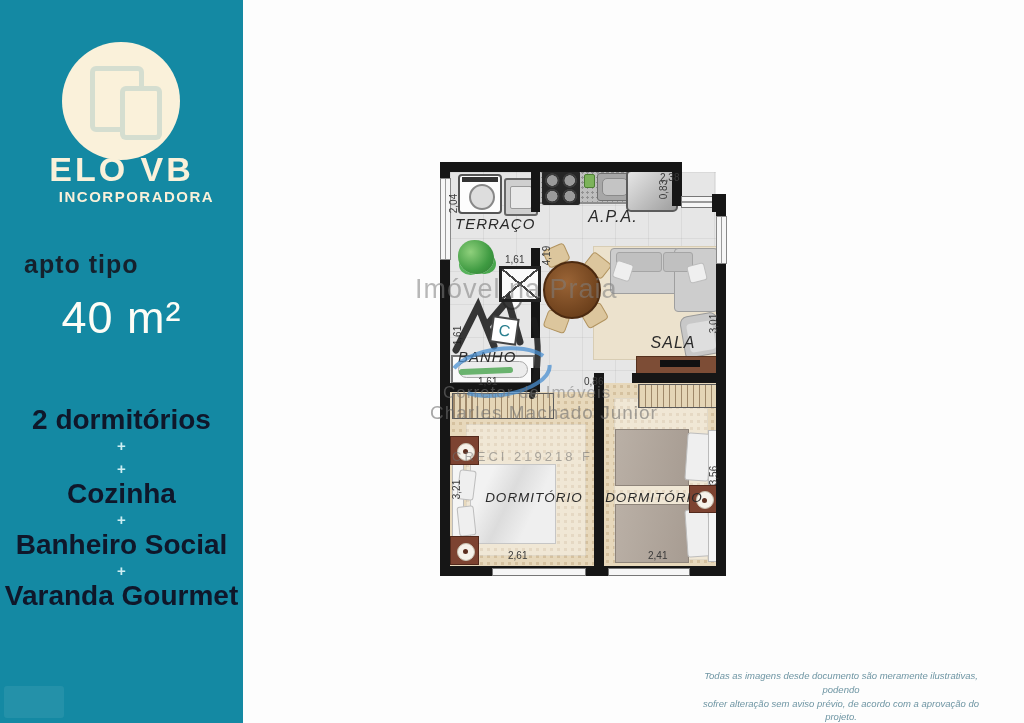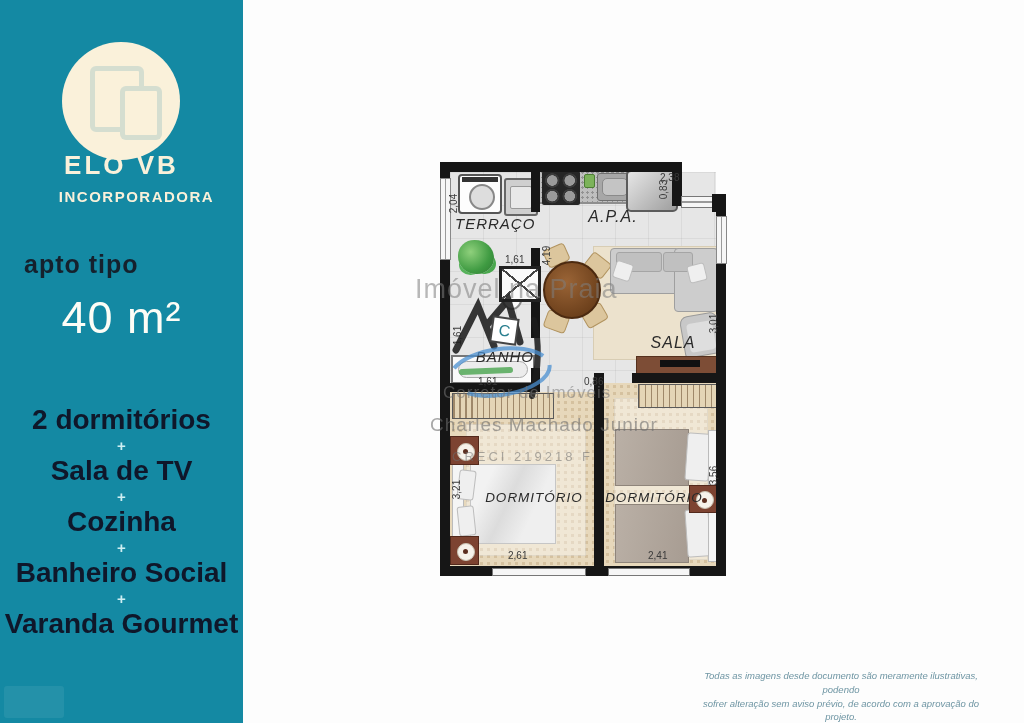--- a/index.html
+++ b/index.html
@@ -5,21 +5,21 @@
   html,body{margin:0;padding:0;background:#fff;}
   #stage{position:relative;width:1024px;height:723px;background:#fdfdfd;overflow:hidden;
          font-family:"Liberation Sans",sans-serif;}
   .abs{position:absolute;}
 
   
   #sidebar{left:0;top:0;width:243px;height:723px;background:#1489a3;}
   .logo-circle{left:62px;top:42px;width:118px;height:118px;border-radius:50%;background:#faf1da;}
   .logo-bldg1{left:28px;top:24px;width:44px;height:56px;border:5px solid rgba(130,180,185,.30);border-radius:6px;}
   .logo-bldg2{left:58px;top:44px;width:32px;height:44px;border:5px solid rgba(130,180,185,.30);border-radius:6px;background:#faf1da;}
-  .brand{left:0;top:150px;width:243px;text-align:center;color:#faf1da;font-size:26px;font-weight:bold;letter-spacing:3px;}
+  .brand{left:0;top:150px;width:243px;text-align:center;color:#faf1da;font-size:34px;font-weight:bold;letter-spacing:3px;}
   .brand-sub{left:0;top:188px;width:273px;text-align:center;color:#faf1da;font-size:15px;font-weight:bold;letter-spacing:1.5px;}
   .apto-tipo{left:24px;top:250px;color:#15212d;font-size:25px;font-weight:bold;letter-spacing:1px;}
   .area{left:0;top:292px;width:243px;text-align:center;color:#fdfdf6;font-size:45px;font-weight:500;letter-spacing:1px;}
   .finals{left:0;top:362px;width:243px;text-align:center;color:#f4fbfc;font-size:21px;font-weight:bold;letter-spacing:.5px;}
   #features{left:0;top:406px;width:243px;display:flex;flex-direction:column;align-items:center;}
   #features .feat{color:#0f172a;font-size:28px;font-weight:bold;line-height:28px;}
   #features .plus{color:#cdeef2;font-size:15px;font-weight:bold;line-height:23px;}
   .corner-wm{left:4px;top:686px;width:60px;height:32px;background:rgba(255,255,255,.07);border-radius:3px;}
 
   
@@ -77,21 +77,21 @@
   .blanket-g{background:linear-gradient(100deg,#bab0a6,#a79c92);border:1px solid #8f857b;}
   .headboard{background:#f5f5f5;border:1px solid #bbb;}
   .tub{background:#fafafa;border:2px solid #777;}
   .tub::after{content:"";position:absolute;left:5px;top:4px;right:5px;bottom:4px;background:#ececec;border:1px solid #aaa;border-radius:9px;}
   .toilet{background:#fbfbfb;border:2px solid #888;border-radius:45% 45% 50% 50%;}
   .toilet::before{content:"";position:absolute;left:-2px;top:-8px;width:22px;height:8px;background:#e8e8e8;border:1px solid #888;}
 
   
   .wm-title{color:rgba(125,125,125,.55);font-size:27px;letter-spacing:1px;white-space:nowrap;}
   .wm-role{color:rgba(120,120,120,.55);font-size:17px;letter-spacing:1px;white-space:nowrap;}
-  .wm-name{color:rgba(110,110,110,.6);font-size:19px;letter-spacing:1px;white-space:nowrap;margin-top:12px;}
+  .wm-name{color:rgba(110,110,110,.6);font-size:19px;letter-spacing:1px;white-space:nowrap;}
   .wm-creci{color:rgba(110,110,110,.55);font-size:13px;letter-spacing:3px;white-space:nowrap;margin-top:28px;}
   .disclaimer{right:28px;top:669px;width:310px;text-align:center;color:#6e95a3;
       font-size:9.5px;font-style:italic;line-height:1.45;}
 </style>
 </head>
 <body>
 
 <div id="stage">
 
   <div id="sidebar" class="abs">
@@ -99,21 +99,20 @@
       <div class="abs logo-bldg1"></div>
       <div class="abs logo-bldg2"></div>
     </div>
     <div class="abs brand">ELO VB</div>
     <div class="abs brand-sub">INCORPORADORA</div>
     <div class="abs apto-tipo">apto tipo</div>
     <div class="abs area">40 m²</div>
     <div id="features" class="abs">
       <div class="feat">2 dormitórios</div>
       <div class="plus">+</div>
-      <div class="feat">Sala de TV</div>
       <div class="plus">+</div>
       <div class="feat">Cozinha</div>
       <div class="plus">+</div>
       <div class="feat">Banheiro Social</div>
       <div class="plus">+</div>
       <div class="feat">Varanda Gourmet</div>
     </div>
     <div class="abs corner-wm"></div>
   </div>
 
@@ -193,21 +192,21 @@
     <div class="abs wall" style="left:531px;top:368px;width:9px;height:24px;"></div>
     <div class="abs wall" style="left:440px;top:383px;width:100px;height:9px;"></div>
     <div class="abs shaft" style="left:499px;top:266px;width:36px;height:30px;"></div>
     <div class="abs wall" style="left:632px;top:373px;width:94px;height:10px;"></div>
     <div class="abs wall" style="left:594px;top:373px;width:10px;height:203px;"></div>
     <div class="abs win" style="left:492px;top:568px;width:92px;height:6px;"></div>
     <div class="abs win" style="left:608px;top:568px;width:80px;height:6px;"></div>
 
     <div class="abs room-label" style="left:455px;top:215px;width:80px;text-align:center;">TERRAÇO</div>
     <div class="abs room-label" style="left:578px;top:208px;width:70px;text-align:center;font-size:16px;">A.P.A.</div>
-    <div class="abs room-label" style="left:458px;top:348px;width:76px;text-align:right;">BANHO</div>
+    <div class="abs room-label" style="left:458px;top:348px;width:76px;text-align:left;">BANHO</div>
     <div class="abs room-label" style="left:648px;top:334px;width:50px;text-align:center;font-size:16px;">SALA</div>
     <div class="abs room-label" style="left:478px;top:490px;width:112px;text-align:center;font-size:13.5px;">DORMITÓRIO</div>
     <div class="abs room-label" style="left:600px;top:490px;width:108px;text-align:center;font-size:13.5px;">DORMITÓRIO</div>
 
     <div class="abs dim dim-v" style="left:438px;top:198px;width:30px;text-align:center;">2,04</div>
     <div class="abs dim" style="left:505px;top:254px;">1,61</div>
     <div class="abs dim dim-v" style="left:531px;top:250px;width:30px;text-align:center;">4,19</div>
     <div class="abs dim" style="left:630px;top:172px;margin-left:30px;">2,38</div>
     <div class="abs dim dim-v" style="left:648px;top:184px;width:30px;text-align:center;">0,83</div>
     <div class="abs dim dim-v" style="left:698px;top:318px;width:30px;text-align:center;">3,01</div>

